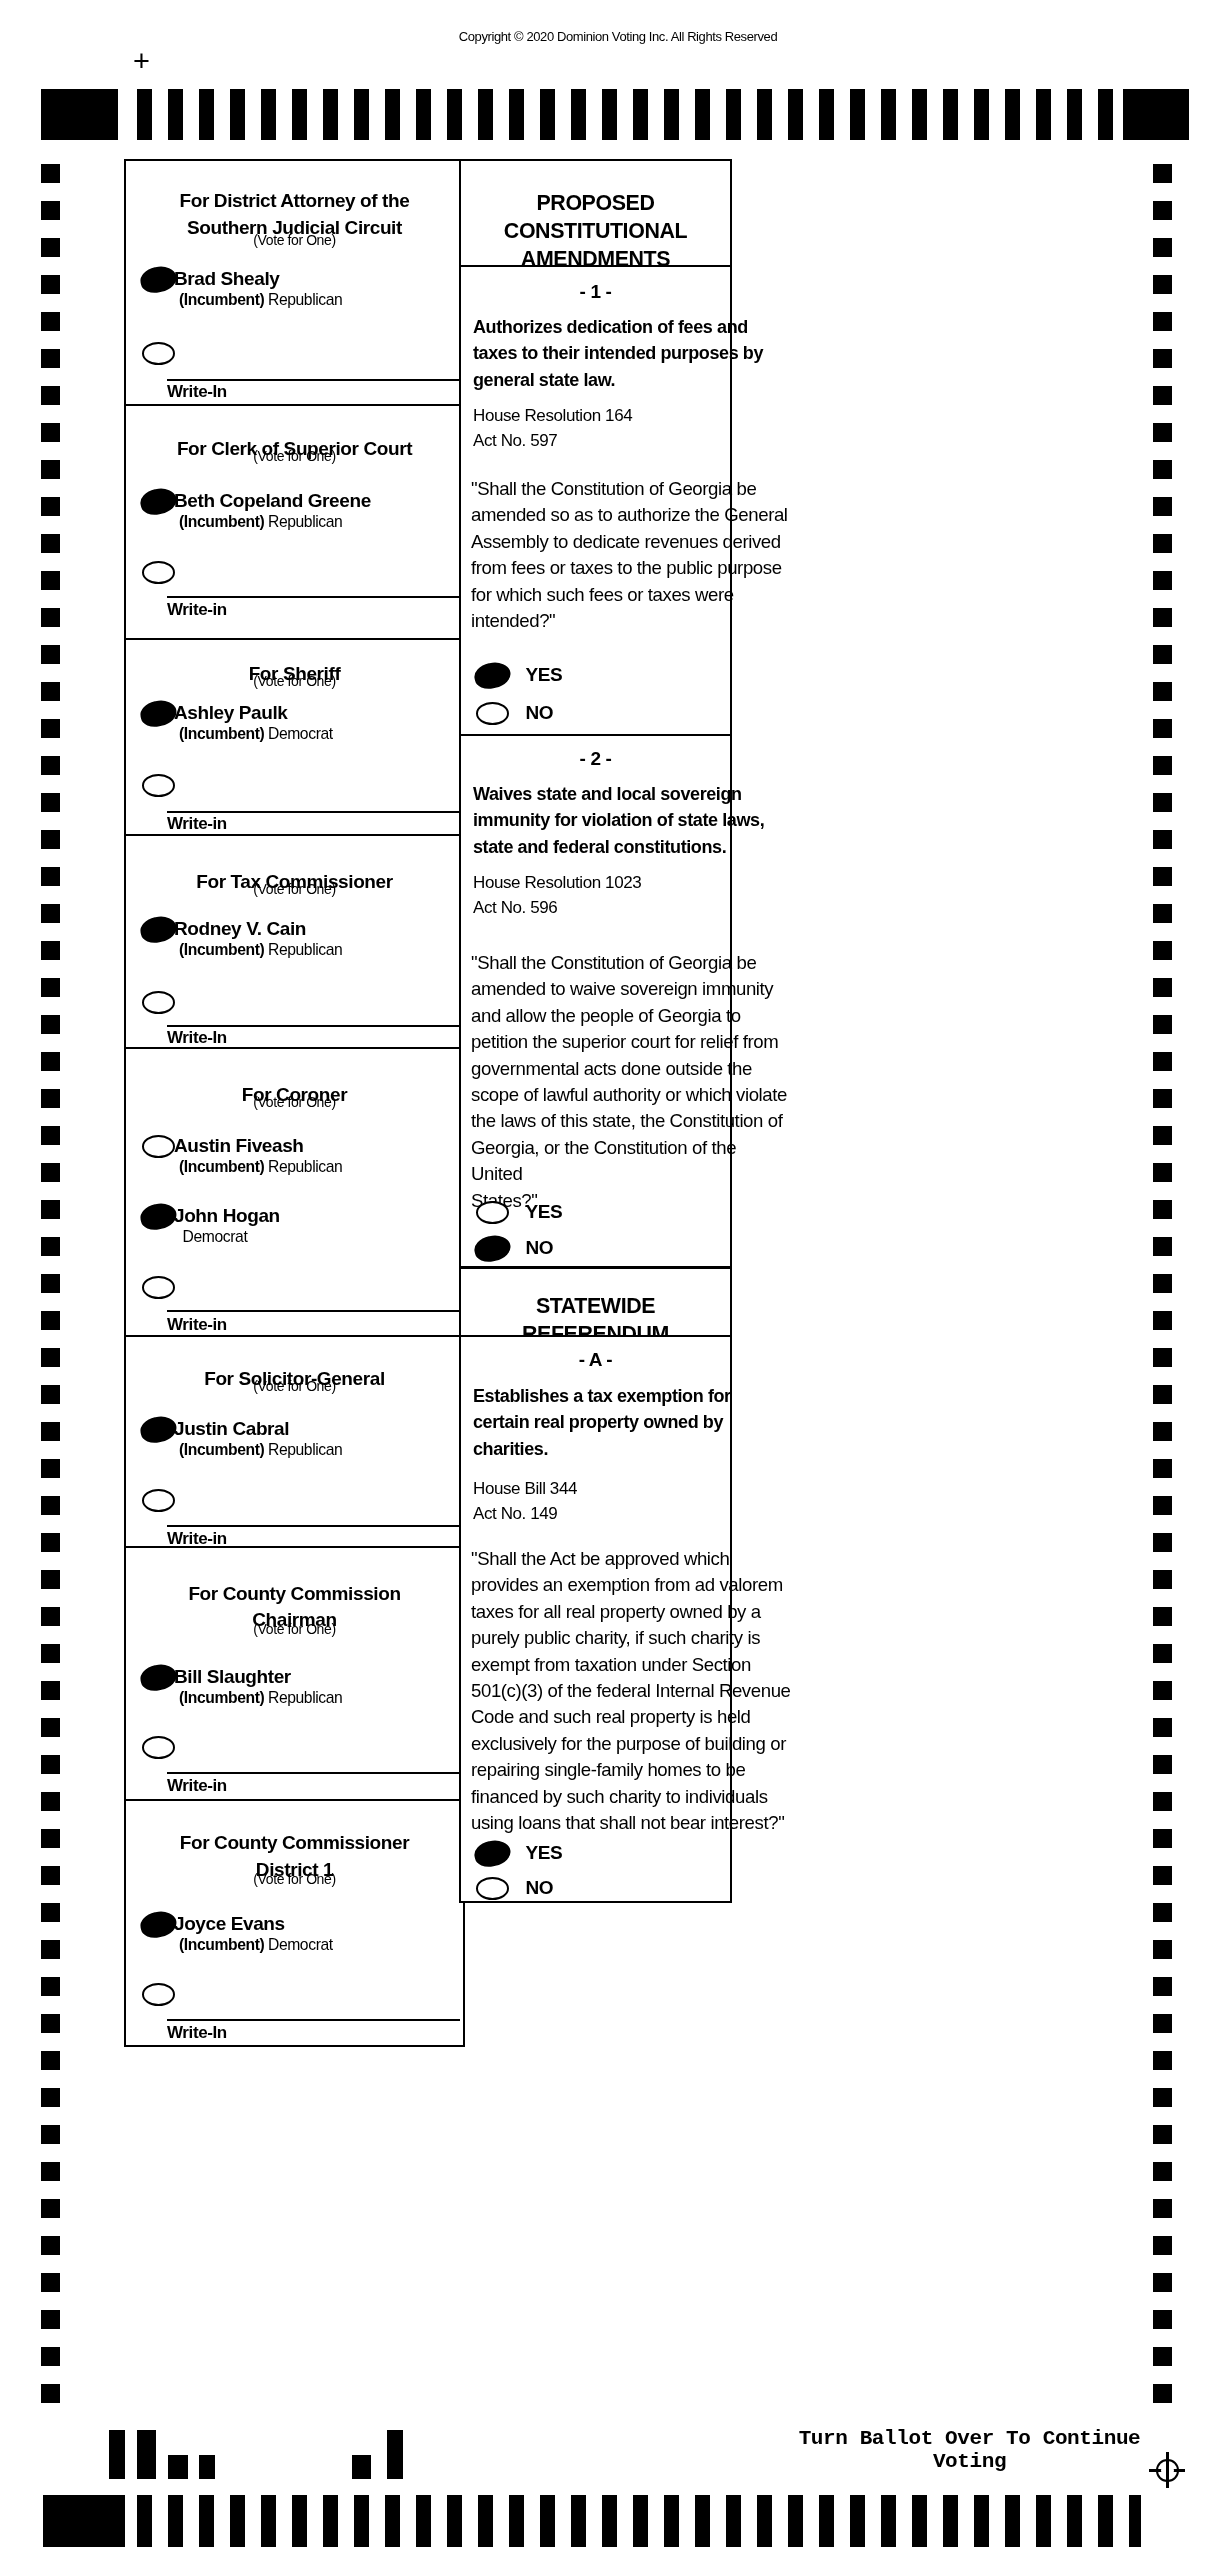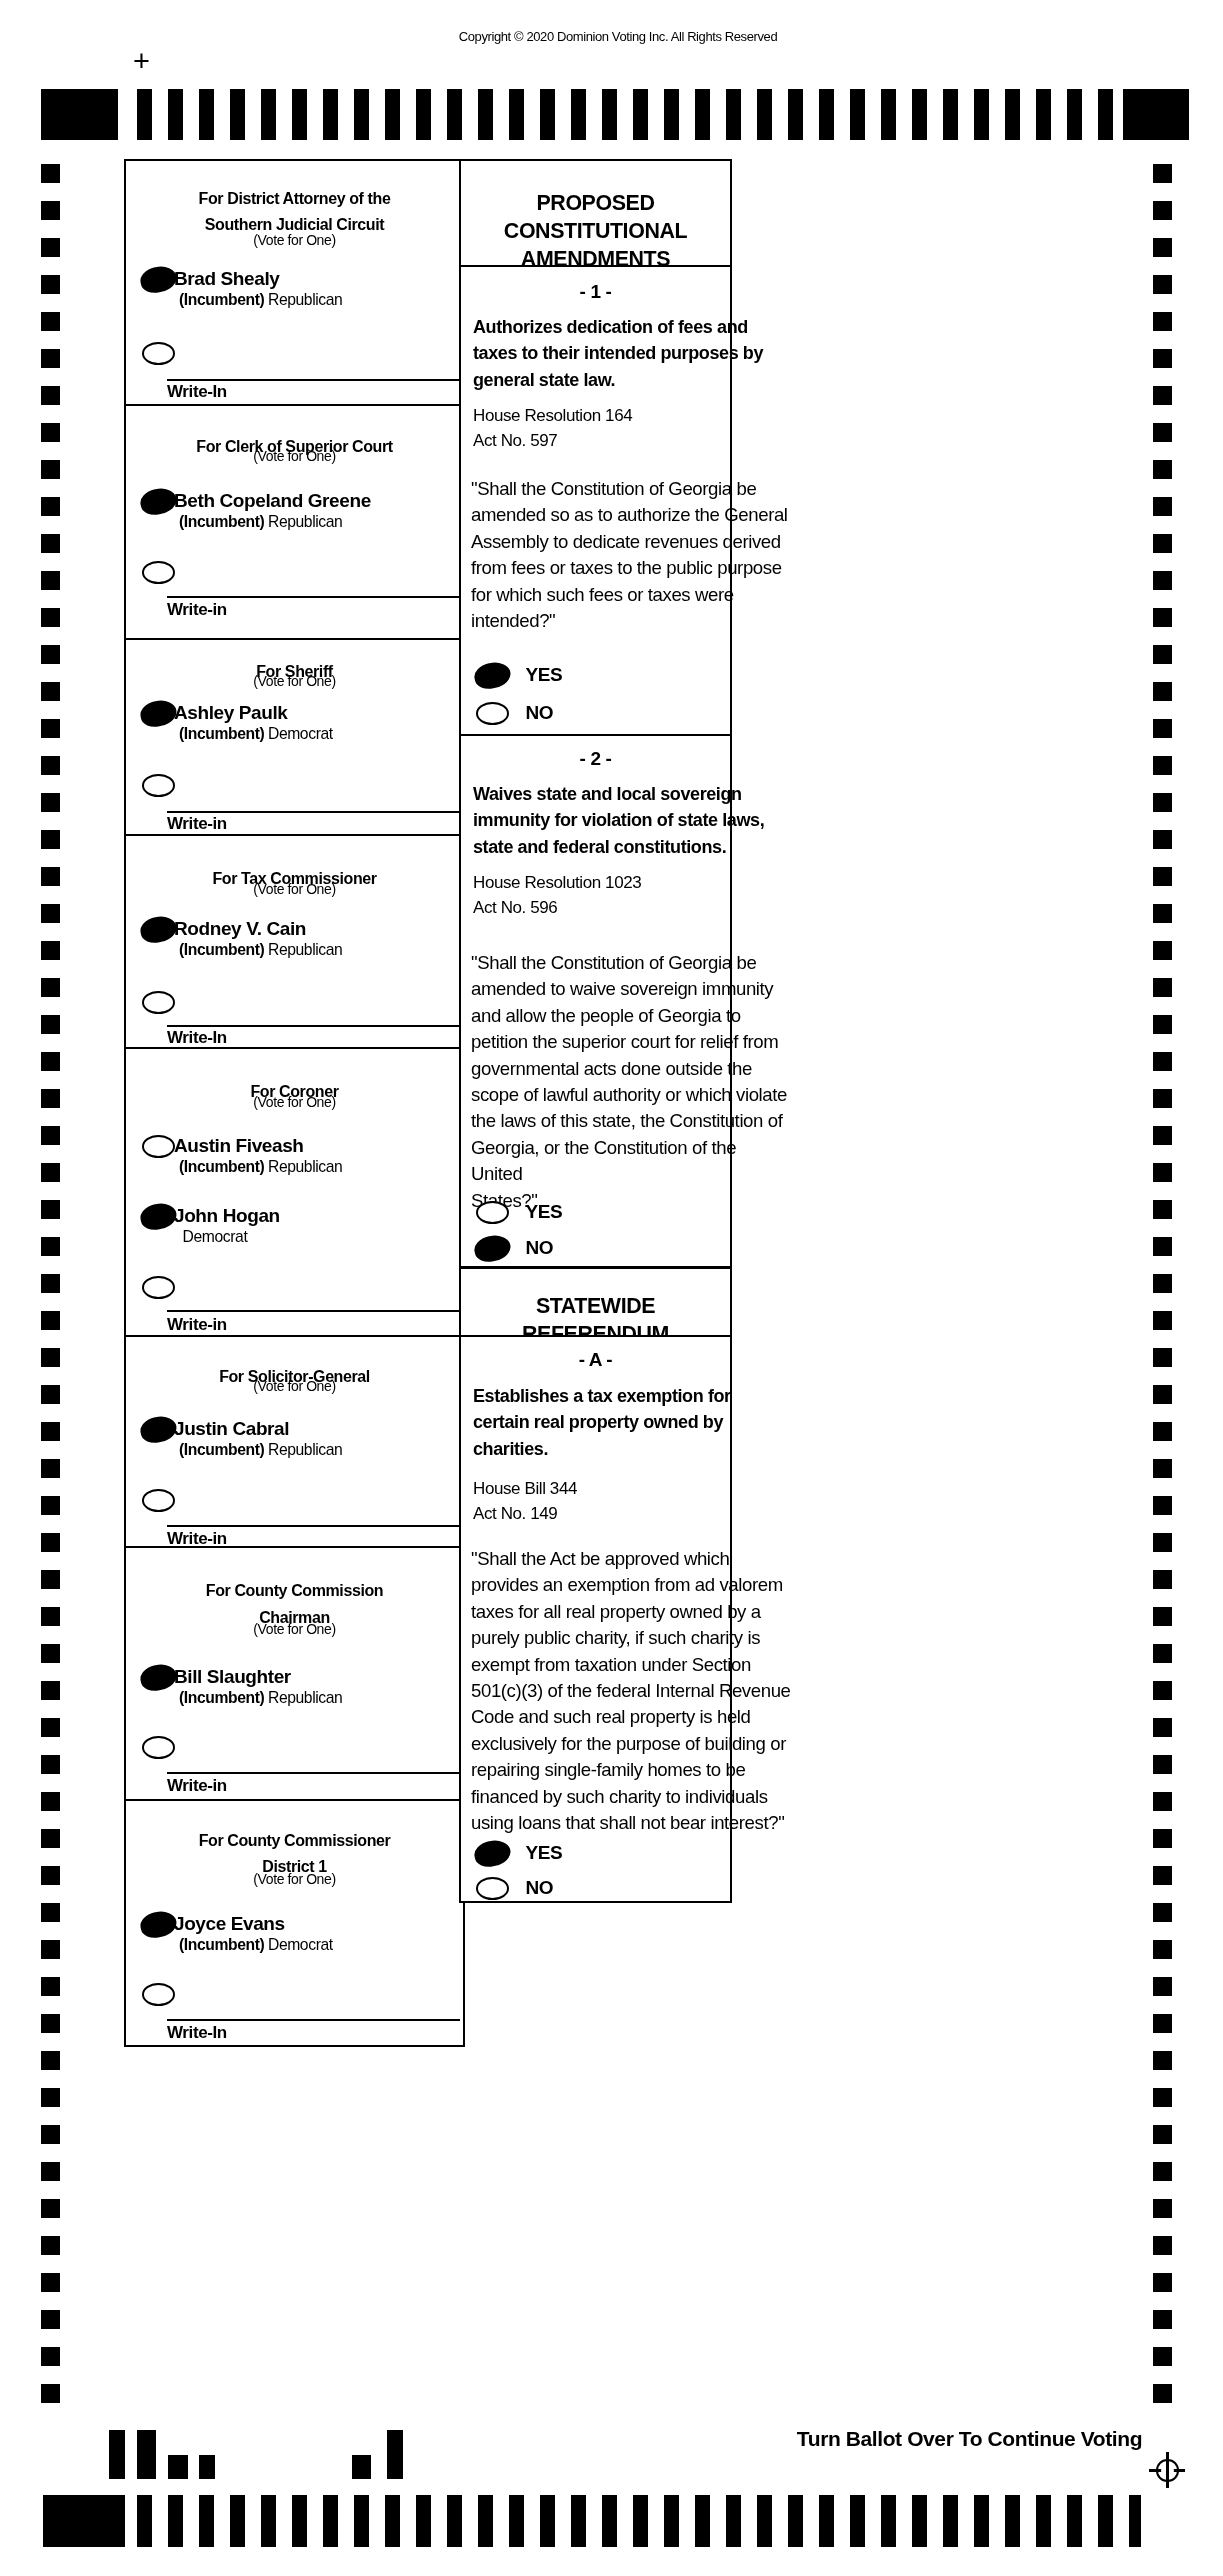--- a/index.html
+++ b/index.html
@@ -16,21 +16,21 @@
   .blk-tr{left:1123px;top:89px;width:66px;height:51px;}
   .blk-bl{left:43px;top:2495px;width:82px;height:52px;}
   .edge-col{position:absolute;width:19px;background:repeating-linear-gradient(to bottom,#000 0 19px,transparent 19px 37px);}
   .edge-left{left:41px;top:164px;height:2248px;}
   .edge-right{left:1153px;top:164px;height:2248px;}
   
   .box{position:absolute;border:2.1px solid #000;background:#fff;box-sizing:border-box;}
   .lcol{left:124px;width:341px;}
   .rcol{left:459px;width:273px;}
   .abs{position:absolute;}
-  .ctitle{left:0;width:100%;text-align:center;font-weight:bold;font-size:16px;line-height:26.4px;white-space:pre-line;}
+  .ctitle{left:0;width:100%;text-align:center;font-weight:bold;font-size:19px;line-height:26.4px;white-space:pre-line;}
   .vote{left:0;width:100%;text-align:center;font-size:14px;line-height:21.4px;}
   .cand{left:0;right:0;height:50px;}
   .oval{position:absolute;left:15.7px;top:1.4px;width:29px;height:19px;border:2.1px solid #000;border-radius:50%;background:#fff;}
   .oval.filled{background:#000;border-radius:48% 52% 50% 46%;transform:rotate(-12deg) scale(1.1);}
   .cinfo{position:absolute;left:48px;top:0;}
   .cname{display:block;font-weight:bold;font-size:19px;line-height:23px;}
   .cline{display:block;font-size:15.7px;line-height:20px;padding-left:5px;}
   .inc{font-weight:bold;margin-right:3.6px;}
   .wline{left:41px;right:2.9px;border-top:2.1px solid #000;height:0;}
   .wlabel{left:41px;font-weight:bold;font-size:17px;line-height:20px;}
@@ -38,21 +38,21 @@
   .mnum{left:0;width:100%;text-align:center;font-weight:bold;font-size:19px;line-height:23px;}
   .msummary{left:12px;width:314px;font-weight:bold;font-size:18px;line-height:26.4px;white-space:pre-line;}
   .mauth{left:12px;width:314px;font-size:17px;line-height:25px;white-space:pre-line;}
   .mquestion{left:10px;width:320px;font-size:18.6px;line-height:26.4px;white-space:pre-line;}
   .choice{left:15px;height:24px;display:flex;align-items:center;}
   .choice .oval{position:static;flex:0 0 auto;}
   .choice .clab{font-weight:bold;font-size:19px;margin-left:16.4px;}
   
   .bars .bar{position:absolute;background:#000;}
   .stub-num{position:absolute;left:404px;top:2445px;font-size:9.3px;transform:rotate(90deg);transform-origin:left top;letter-spacing:0;}
-  .turnover{position:absolute;left:780px;top:2427px;width:379px;text-align:center;font-weight:bold;font-size:21px;}
+  .turnover{position:absolute;left:780px;top:2427px;width:379px;text-align:center;font-weight:bold;font-size:21px;font-family:Liberation Mono, monospace;}
   .target{position:absolute;left:1156px;top:2459px;width:18.6px;height:18.6px;border:2.9px solid #000;border-radius:50%;}
   .target::before{content:"";position:absolute;left:-8.6px;top:7.9px;width:36px;height:2.9px;background:#000;}
   .target::after{content:"";position:absolute;left:7.9px;top:-8.6px;width:2.9px;height:36px;background:#000;}
   .target i{position:absolute;left:2.9px;top:2.9px;right:2.9px;bottom:2.9px;background:#fff;border-radius:50%;}
 </style>
 </head>
 <body>
 
 <div class="page">
 

